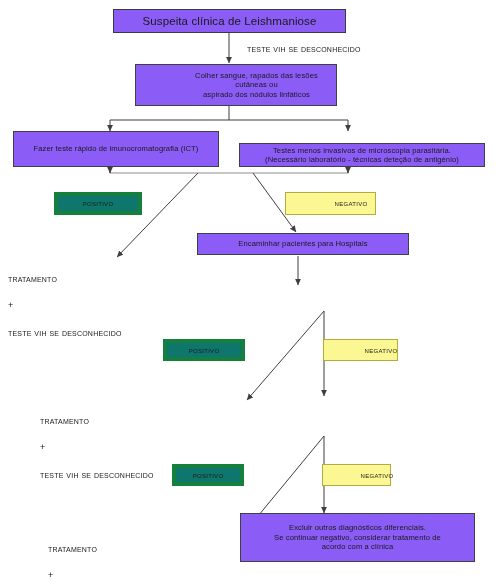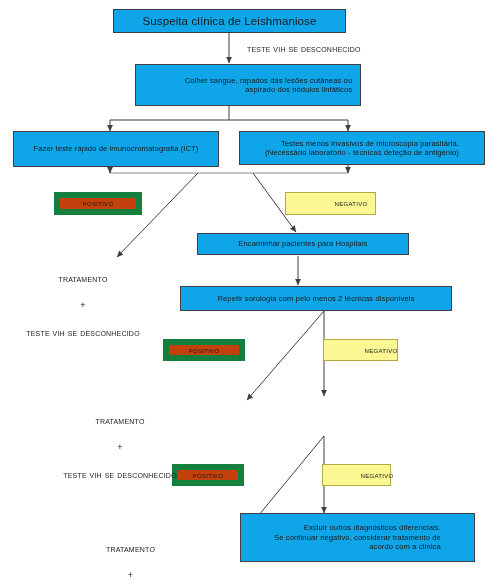--- a/index.html
+++ b/index.html
@@ -24,25 +24,25 @@
     left: 0;
     top: 0;
     width: 498px;
     height: 581px;
     pointer-events: none;
   }
   .node {
     position: absolute;
     box-sizing: border-box;
     border: 1px solid #404040;
-    background: #0ea5e9;
+    background: #8b5cf6;
     display: flex;
     align-items: center;
     justify-content: center;
-    text-align: right;
+    text-align: center;
     line-height: 1.25;
     letter-spacing: 0.1px;
   }
   .node .txt {
     display: block;
     padding: 0 4px;
     white-space: pre-line;
   }
   .title-node {
     font-size: 11.5px;
@@ -59,31 +59,31 @@
     justify-content: center;
     font-size: 8px;
     font-variant: small-caps;
     letter-spacing: 0.3px;
     text-transform: lowercase;
   }
   .badge .txt {
     display: block;
   }
   .badge-pos {
-    background: #c2410c;
-    border: 6px solid #15803d;
+    background: #0f766e;
+    border: 4px solid #15803d;
   }
   .badge-neg {
     background: #fbf793;
     border: 1px solid #b3ab3e;
     padding-left: 41px;
   }
   .treat {
     position: absolute;
-    text-align: center;
+    text-align: left;
     font-size: 9.4px;
     font-variant: small-caps;
     text-transform: lowercase;
     line-height: 1.45;
     letter-spacing: 0.2px;
     white-space: pre-line;
   }
   .hint {
     position: absolute;
     font-size: 9.4px;
@@ -140,41 +140,38 @@
   </svg>
 
   <div class="node title-node" style="left:113px; top:9px; width:233px; height:24px;">
     <span class="txt">Suspeita clínica de Leishmaniose</span>
   </div>
 
   <div class="hint" style="left:247px; top:43px;">
     <span>Teste VIH se desconhecido</span>
   </div>
 
-  <div class="node proc" style="left:135px; top:64px; width:226px; height:42px;padding-left:41px;">
+  <div class="node proc" style="left:135px; top:64px; width:202px; height:42px;padding-left:41px;">
     <span class="txt">Colher sangue, rapados das lesões cutâneas ou
 aspirado dos nódulos linfáticos</span>
   </div>
 
   <div class="node proc" style="left:13px; top:131px; width:206px; height:36px;">
     <span class="txt">Fazer teste rápido de imunocromatografia (ICT)</span>
   </div>
 
-  <div class="node proc" style="left:239px; top:131px; width:246px; height:34px;">
+  <div class="node proc" style="left:239px; top:143px; width:246px; height:24px;">
     <span class="txt">Testes menos invasivos de microscopia parasitária.
 (Necessário laboratório - técnicas deteção de antigénio)</span>
   </div>
 
   <div class="node proc" style="left:197px; top:233px; width:212px; height:22px;">
     <span class="txt">Encaminhar pacientes para Hospitais</span>
   </div>
 
-  <div class="node proc" style="left:180px; top:286px; width:272px; height:25px;">
-    <span class="txt">Repetir sorologia com pelo menos 2 técnicas disponíveis</span>
-  </div>
 
 
   <div class="node proc" style="left:240px; top:513px; width:235px; height:49px;">
     <span class="txt">Excluir outros diagnósticos diferenciais.
 Se continuar negativo, considerar tratamento de
 acordo com a clínica</span>
   </div>
 
   <div class="badge badge-pos" style="left:54px; top:192px; width:88px; height:23px;">
     <span class="txt">Positivo</span>

